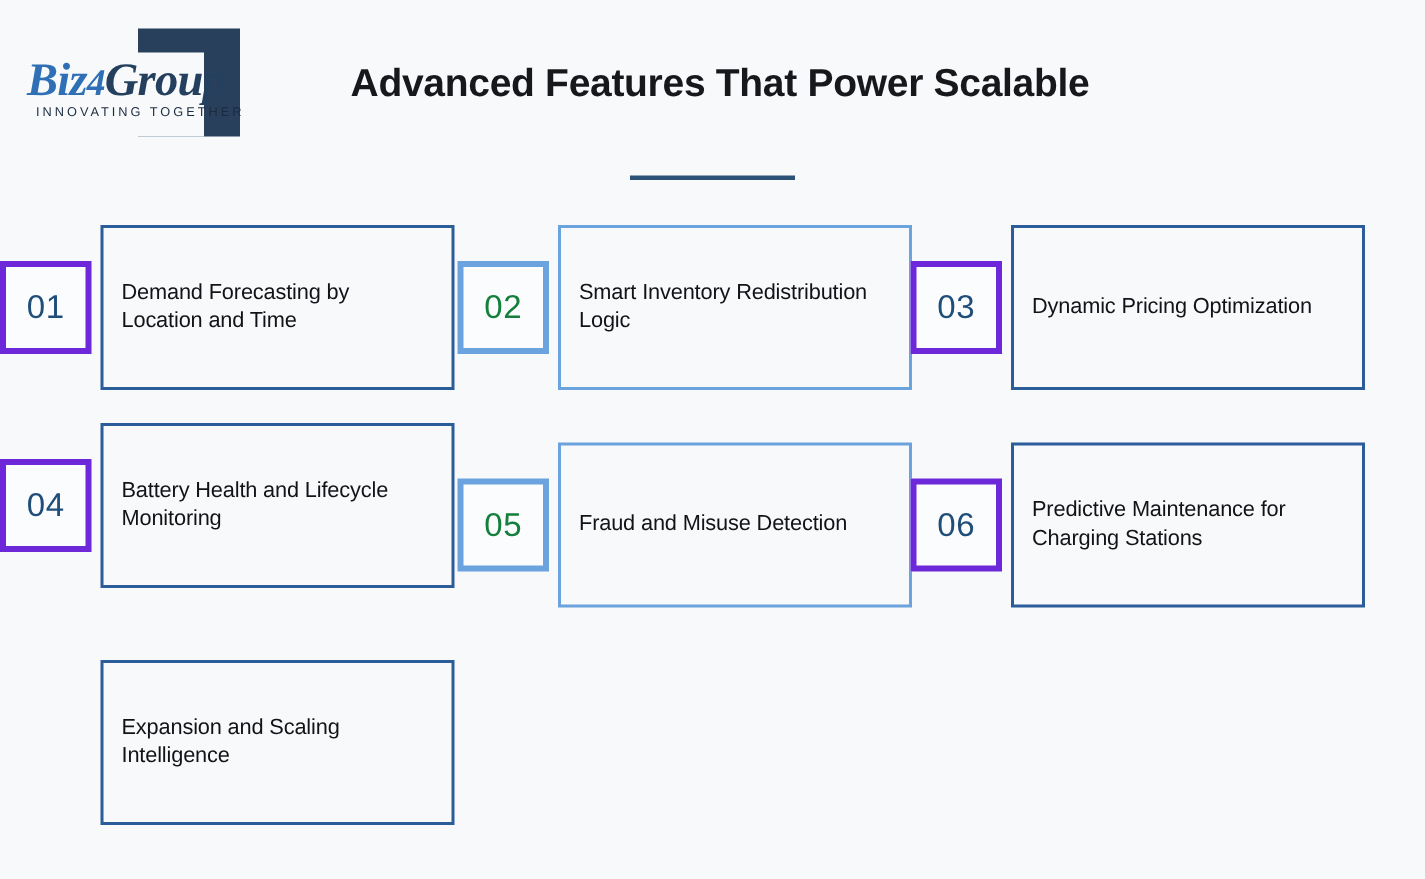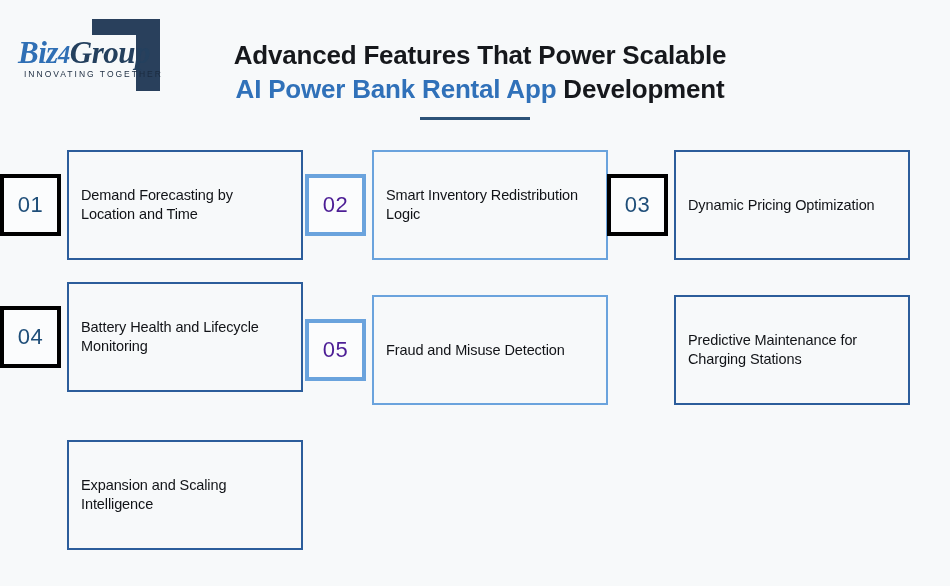--- a/index.html
+++ b/index.html
@@ -122,36 +122,36 @@
     background: transparent;
   }
   .card.light { border-color: #6aa3dd; }
 
   .card .numbox {
     position: absolute;
     left: -69px;
     top: 22px;
     width: 61px;
     height: 62px;
-    border: 4px solid #000000;
+    border: 4px solid #6d28d9;
     background: #fbfcfd;
     display: flex;
     align-items: center;
     justify-content: center;
   }
   .card.light .numbox { border-color: #6aa3dd; }
 
   .card .numbox span {
     font-size: 22px;
     font-weight: 500;
     color: #1f4e79;
     letter-spacing: 0.5px;
     line-height: 1;
   }
-  .card.light .numbox span { color: #4c1d95; }
+  .card.light .numbox span { color: #15803d; }
 
   .card .card-text {
     position: absolute;
     left: 12px;
     top: 50%;
     transform: translateY(-50%);
     width: 200px;
     font-size: 14.5px;
     font-weight: 400;
     line-height: 19px;
@@ -168,21 +168,20 @@
     <div class="logo-square"></div>
     <div class="logo-square-notch"></div>
     <div class="logo-wordmark">
       <span class="logo-biz">Biz</span><span class="logo-four">4</span><span class="logo-group">Group</span>
     </div>
     <div class="logo-tagline">INNOVATING TOGETHER</div>
   </div>
 
   <div class="title-block">
     <div class="title-line">Advanced Features That Power Scalable</div>
-    <div class="title-line"><span class="title-accent">AI Power Bank Rental App</span><span> Development</span></div>
   </div>
 
   <div class="title-rule"></div>
 </div>
 
 <div class="grid" id="grid">
     <div class="card" style="left: 67px; top: 0px;">
       <div class="numbox">
         <span>01</span>
       </div>
@@ -206,18 +205,21 @@
       </div>
       <div class="card-text">Battery Health and Lifecycle Monitoring</div>
     </div>
     <div class="card light" style="left: 372px; top: 145px;">
       <div class="numbox">
         <span>05</span>
       </div>
       <div class="card-text">Fraud and Misuse Detection</div>
     </div>
     <div class="card" style="left: 674px; top: 145px;">
+      <div class="numbox">
+        <span>06</span>
+      </div>
       <div class="card-text">Predictive Maintenance for Charging Stations</div>
     </div>
     <div class="card" style="left: 67px; top: 290px;">
       <div class="card-text">Expansion and Scaling Intelligence</div>
     </div>
   </div>
 
 </body></html>

